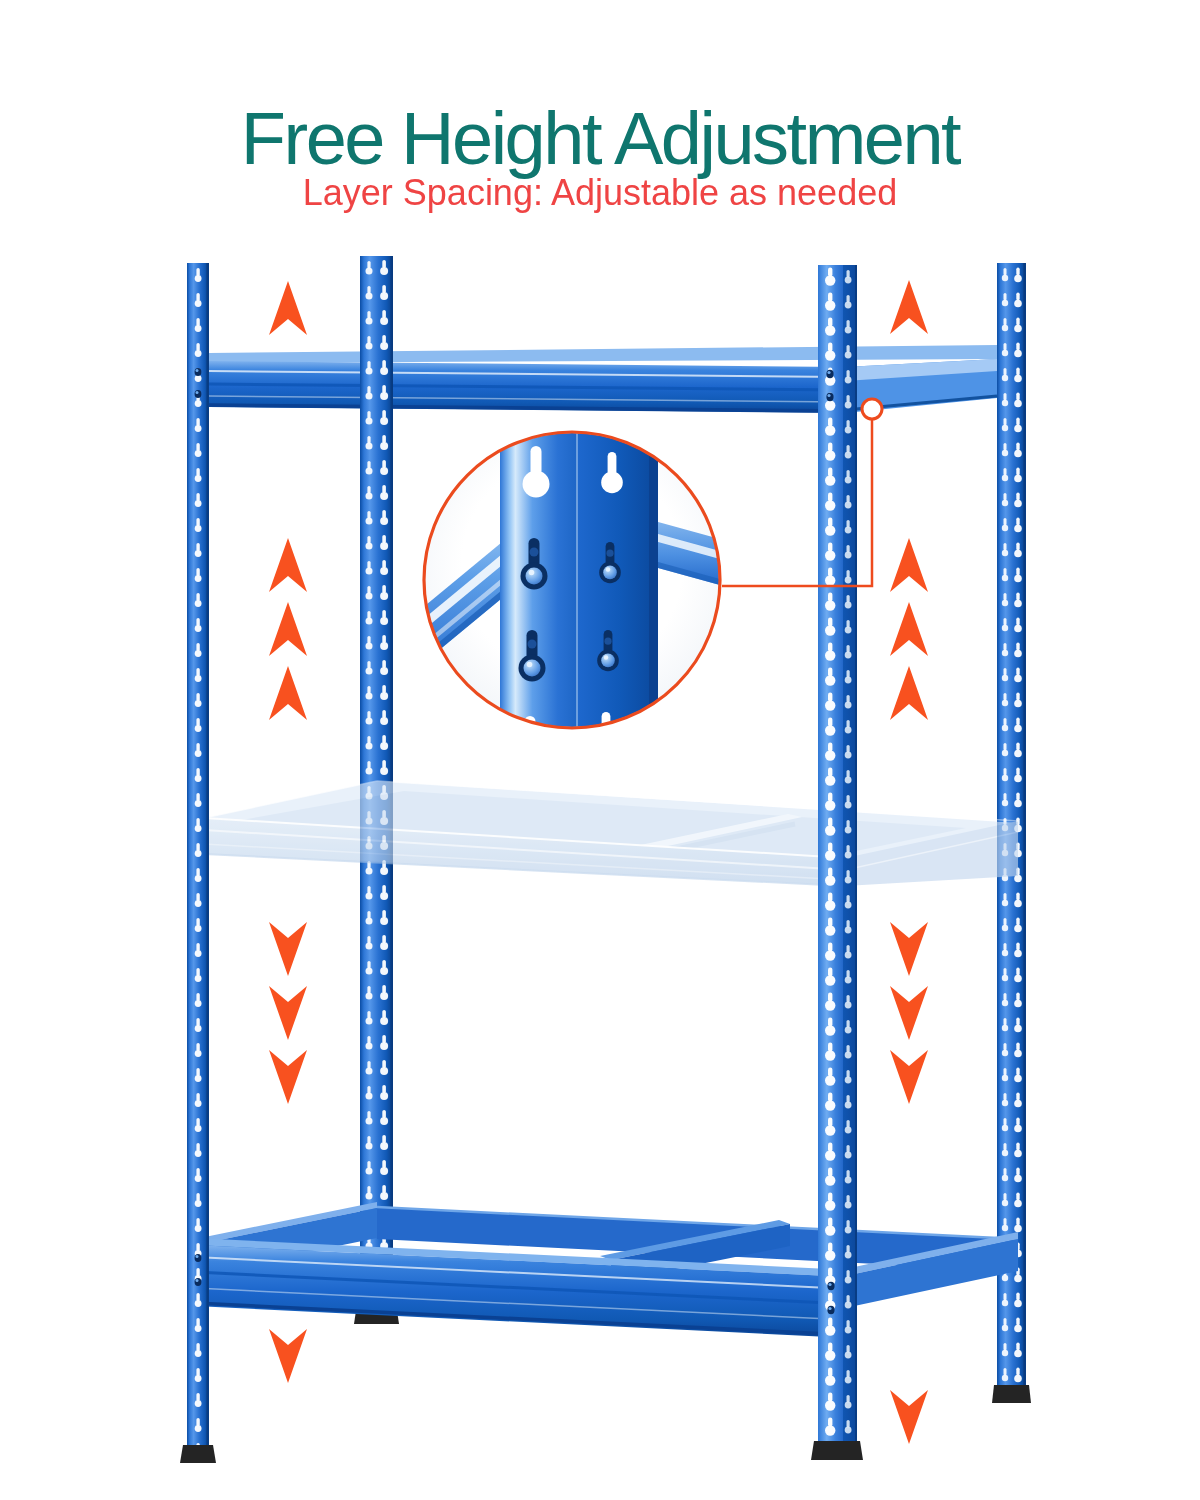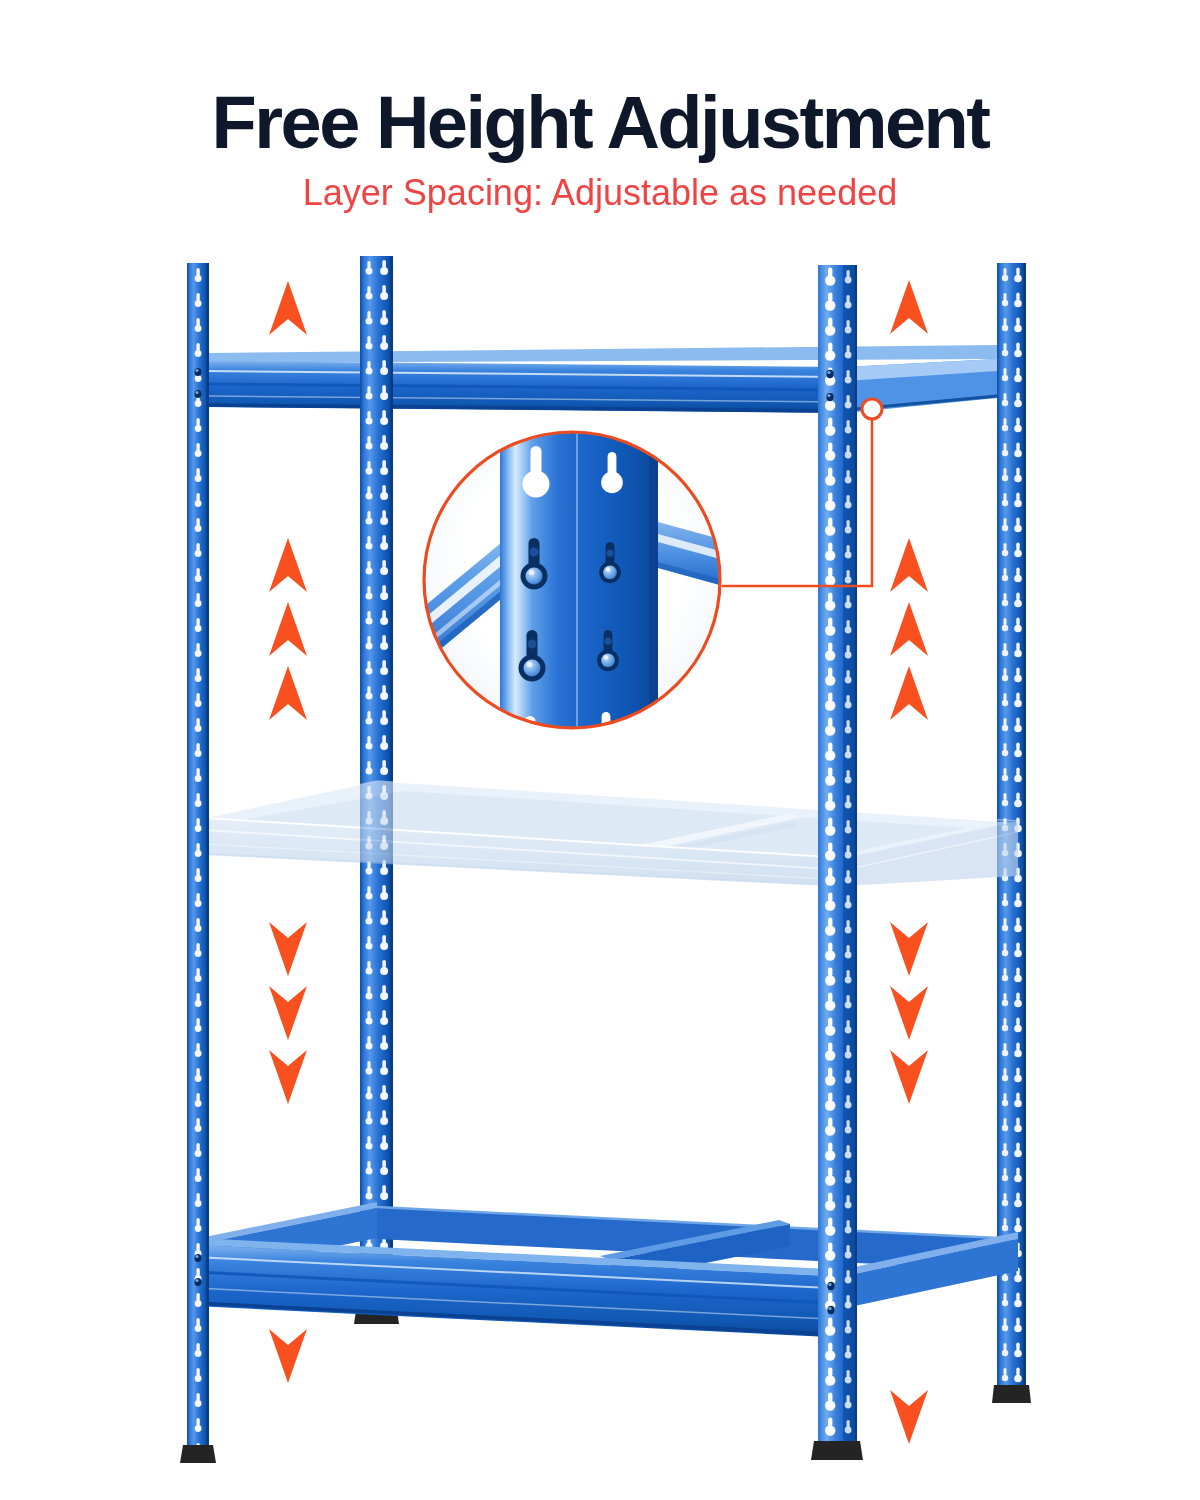--- a/index.html
+++ b/index.html
@@ -1,20 +1,20 @@
 <!DOCTYPE html>
 <html><head>
 <meta charset="utf-8">
 <style>
   html,body{margin:0;padding:0;background:#ffffff;}
   .stage{position:relative;width:1200px;height:1500px;margin:0 auto;background:#ffffff;overflow:hidden;
          font-family:"Liberation Sans", sans-serif;}
   .hdr{position:absolute;left:0;right:0;text-align:center;}
   .hdr.title{top:84px;}
-  .hdr.title h1{margin:0;font-size:74px;font-weight:bold;letter-spacing:-2.5px;color:#0f172a;line-height:1.05;}
+  .hdr.title h1{margin:16px;font-size:74px;font-weight:normal;letter-spacing:-2.5px;color:#0f766e;line-height:1.05;}
   .hdr.sub{top:172px;}
   .hdr.sub p{margin:0;font-size:36px;font-weight:400;color:#ef4444;letter-spacing:0;}
   svg.illus{position:absolute;left:0;top:0;}
 </style>
 </head>
 <body>
 
 <div class="stage">
 
   <svg class="illus" width="1200" height="1500" viewBox="0 0 1200 1500" xmlns="http://www.w3.org/2000/svg">

